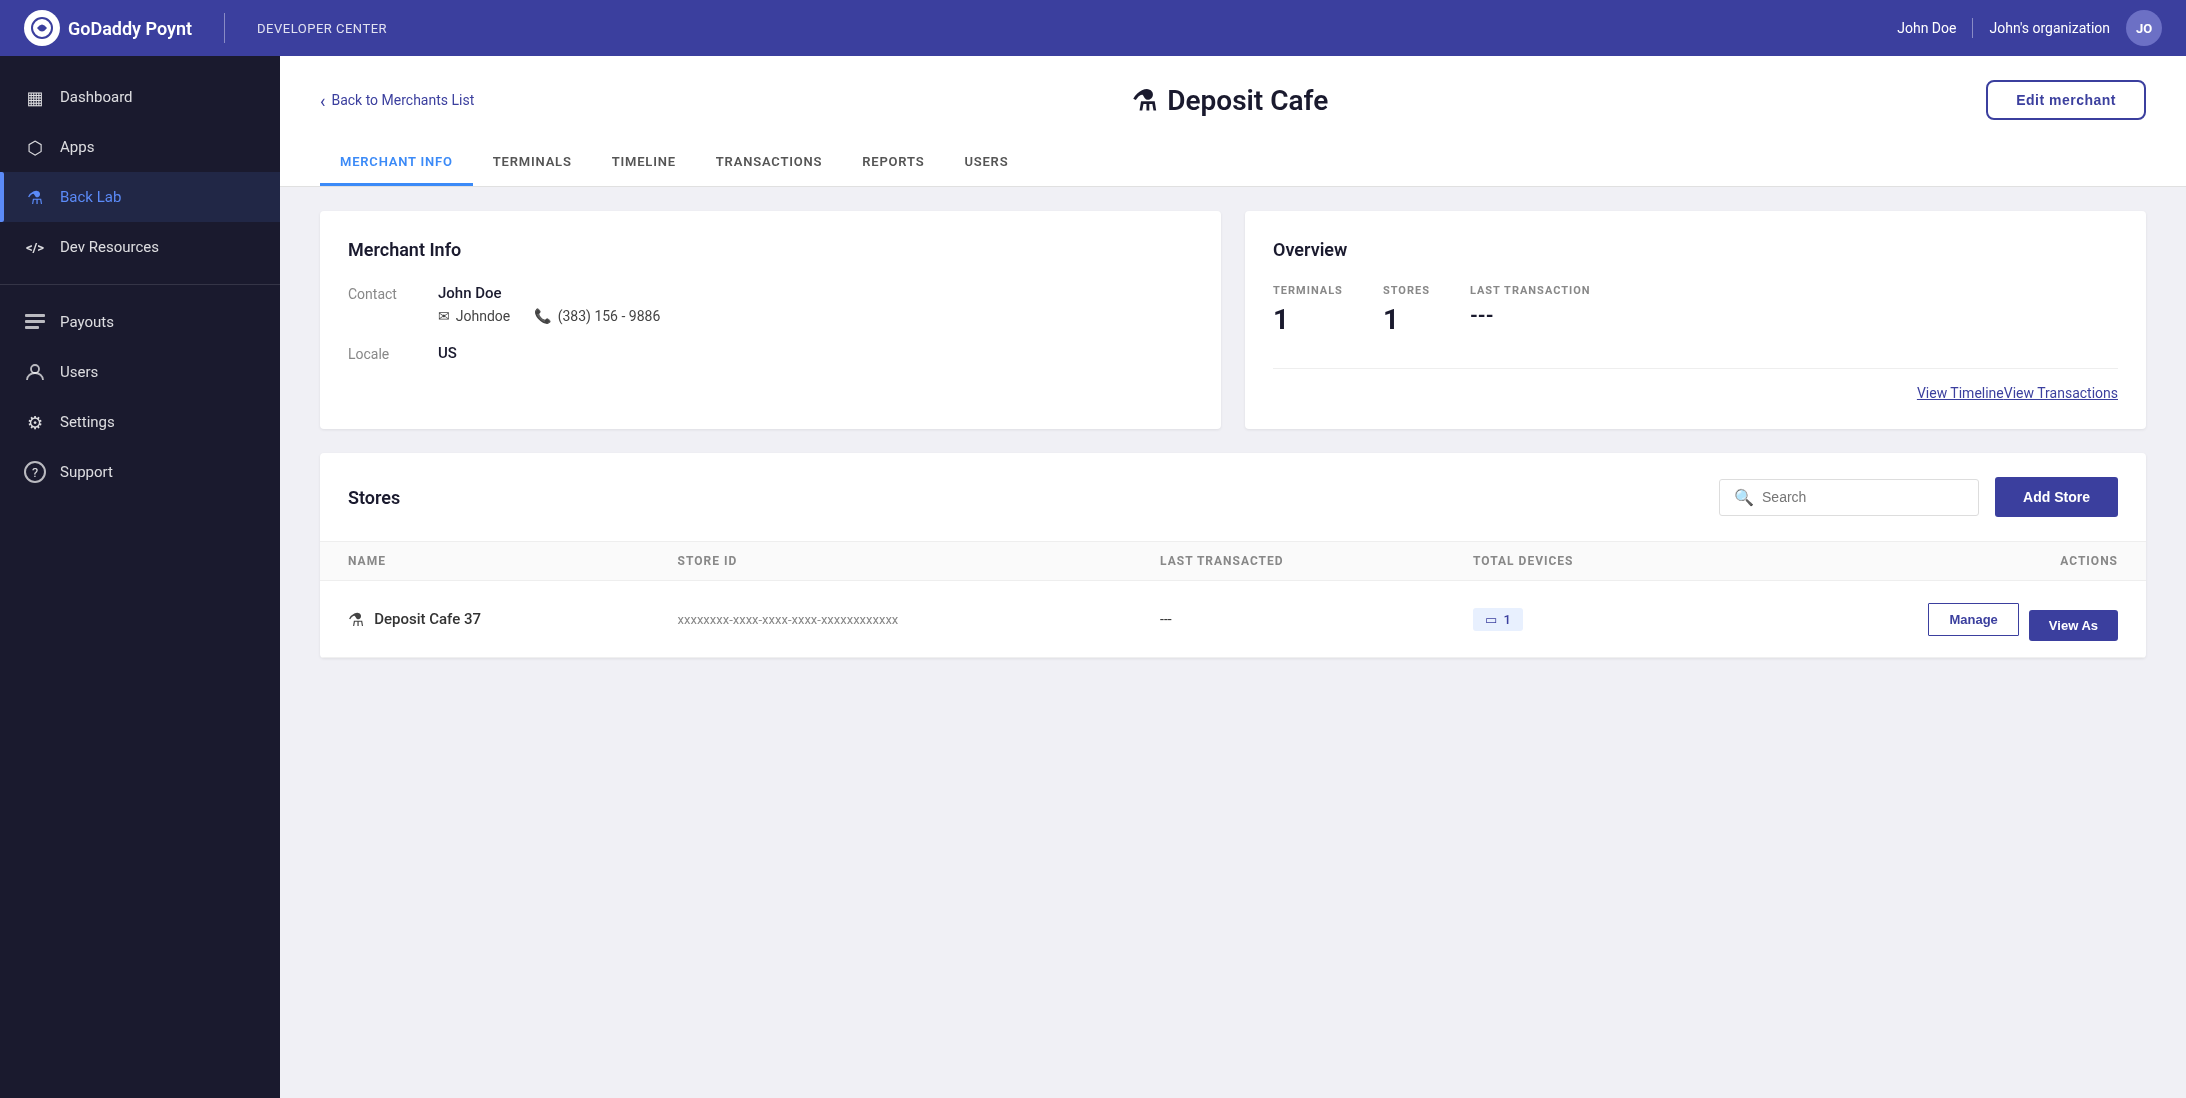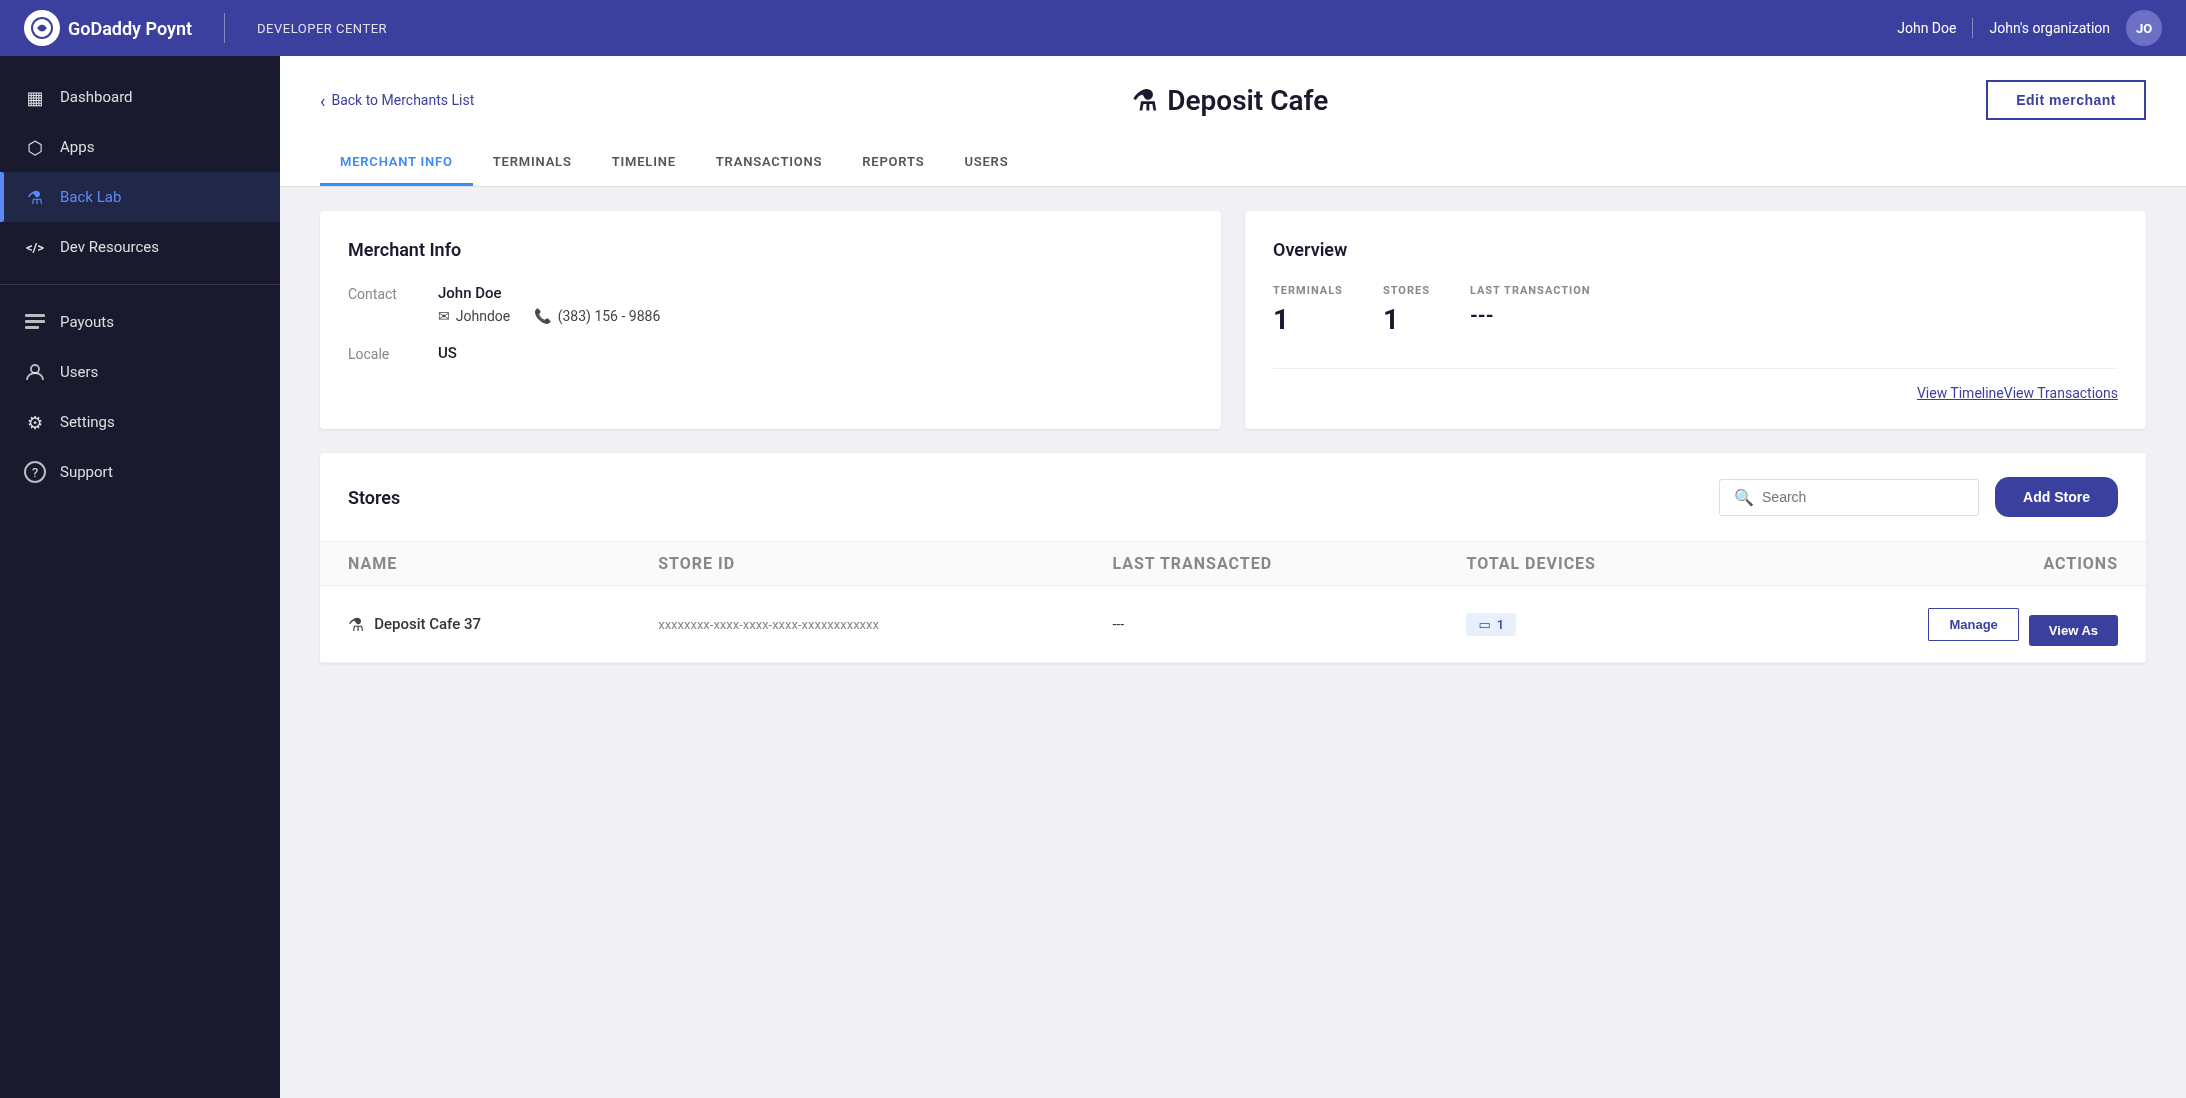--- a/index.html
+++ b/index.html
@@ -173,21 +173,21 @@
       color: #1a1a2e;
     }
     .edit-merchant-btn {
       border: 2px solid #3b3f9e;
       background: white;
       color: #3b3f9e;
       padding: 10px 28px;
       font-size: 14px;
       font-weight: 600;
       cursor: pointer;
-      border-radius: 0;
+      border-radius: 8px;
       letter-spacing: 0.5px;
     }
 
     
     .tabs {
       display: flex;
       gap: 0;
     }
     .tab {
       padding: 14px 20px;
@@ -343,31 +343,31 @@
     }
     .search-icon-svg { color: #aaa; font-size: 16px; }
     .add-store-btn {
       background: #3b3f9e;
       color: white;
       border: none;
       padding: 12px 28px;
       font-size: 14px;
       font-weight: 600;
       cursor: pointer;
-      border-radius: 14px;
+      border-radius: 3px;
       white-space: nowrap;
     }
 
     
     .stores-table {
       width: 100%;
       border-collapse: collapse;
     }
     .stores-table th {
-      font-size: 16px;
+      font-size: 12px;
       font-weight: 700;
       letter-spacing: 1px;
       text-transform: uppercase;
       color: #888;
       padding: 12px 28px;
       text-align: left;
       border-bottom: 1px solid #eee;
       border-top: 1px solid #eee;
       background: #fafafa;
     }

